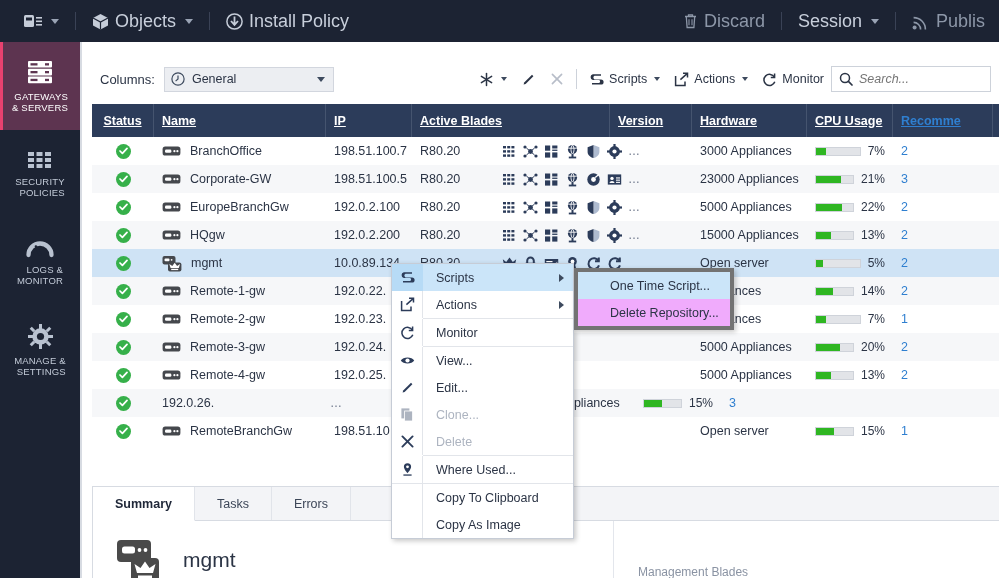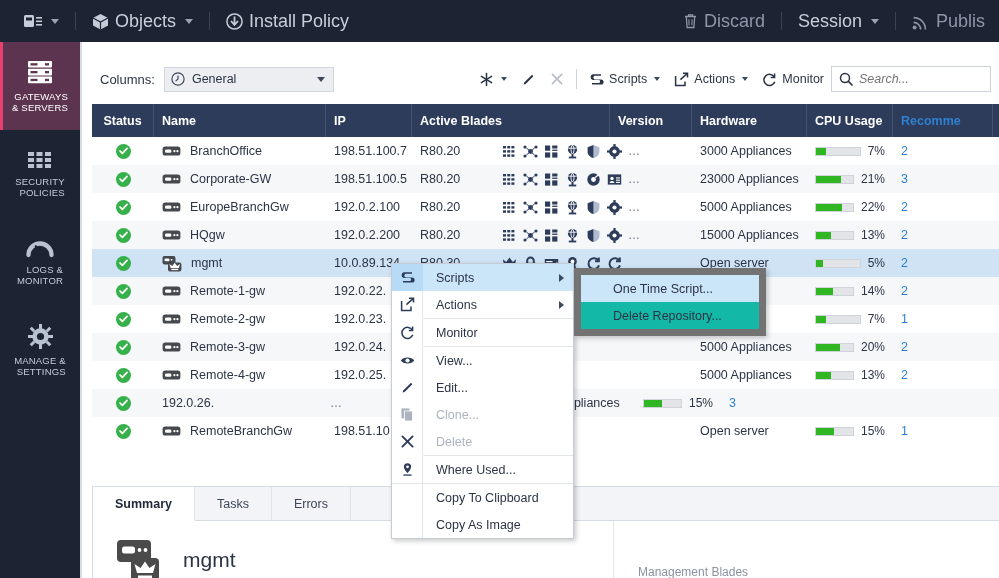--- a/index.html
+++ b/index.html
@@ -83,21 +83,21 @@
     border: none; outline: none; font-size: 12.5px; font-style: italic;
     color: #7b8494; width: 100%; font-family: "Liberation Sans", sans-serif; background: transparent;
   }
 
   
   .grid { position: absolute; left: 10px; top: 62px; width: 909px; height: 377px; }
   .thead {
     display: flex; height: 33px; background: #2c3c5a; color: #ffffff;
     font-size: 12.5px; font-weight: bold; align-items: center;
   }
-  .th { padding: 12px 8px; height: 33px; display: flex; align-items: center; border-right: 1px solid #45546f; overflow: hidden; white-space: nowrap; }
+  .th { padding: 12px 8px; height: 33px; display: flex; align-items: center; border-right: 1px solid #45546f; overflow: hidden; white-space: nowrap; text-decoration: underline; }
   .tbody { background:#fff; }
   .row { display: flex; height: 28px; align-items: center; font-size: 12.5px; color: #2b3445; }
   .row.odd { background: #f6f7f9; }
   .row.sel { background: #cfe3f5; }
   .td { padding: 0 8px; height: 28px; display: flex; align-items: center; overflow: hidden; white-space: nowrap; }
   .c-status { width: 62px; justify-content: center; }
   .c-name   { width: 172px; gap: 9px; }
   .c-ip     { width: 86px; }
   .c-ver    { width: 82px; }
   .c-blades { width: 198px; gap: 6px; }
@@ -145,22 +145,22 @@
   .ctx-item .ctx-label { padding-left: 13px; }
   .ctx-item.hl { background: #cbe5f9; }
   .ctx-item.hl .gutter { background: #b7dbf6; border-right-color:#b7dbf6; }
   .ctx-item.disabled .ctx-label { color: #adb4c0; }
   .ctx-arrow { position: absolute; right: 9px; width:0;height:0;
     border-top:4px solid transparent;border-bottom:4px solid transparent;border-left:5px solid #3d4a5e; }
   .ctx-div { height: 1px; background: #e2e5ea; margin-left: 31px; }
   .ctx-div.full { margin-left: 0; }
 
   .submenu {
-    position: absolute; left: 574px; top: 268px; width: 192px;
-    background: #14b8a6; border: 7px solid #737373;
+    position: absolute; left: 574px; top: 268px; width: 160px;
+    background: #f0abfc; border: 4px solid #737373;
     box-shadow: 2px 2px 5px rgba(0,0,0,.22); z-index: 60;
   }
   .sub-item { display: flex; align-items: center; height: 27px; padding-left: 32px; font-size: 12.5px; color: #2b3445; cursor: default; }
   .sub-item.hl { background: #cbe5f9; }
 
   svg { display: block; }
 </style>
 </head>
 <body>
 

